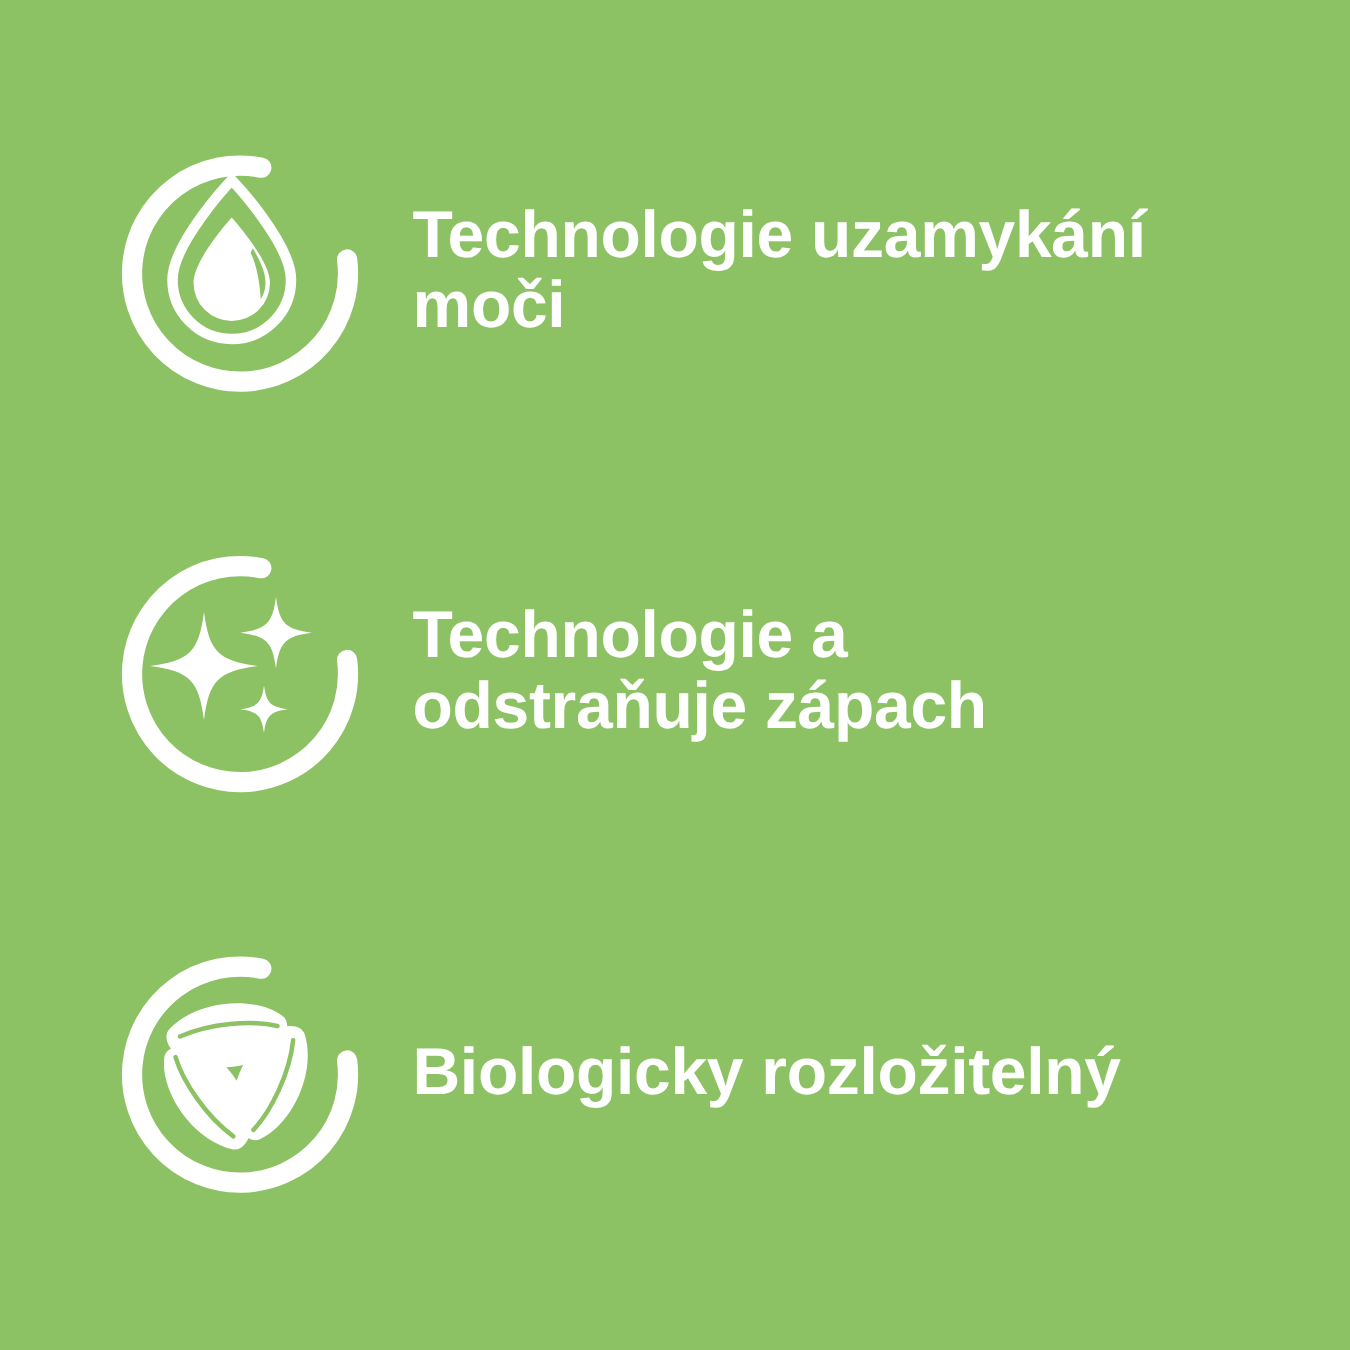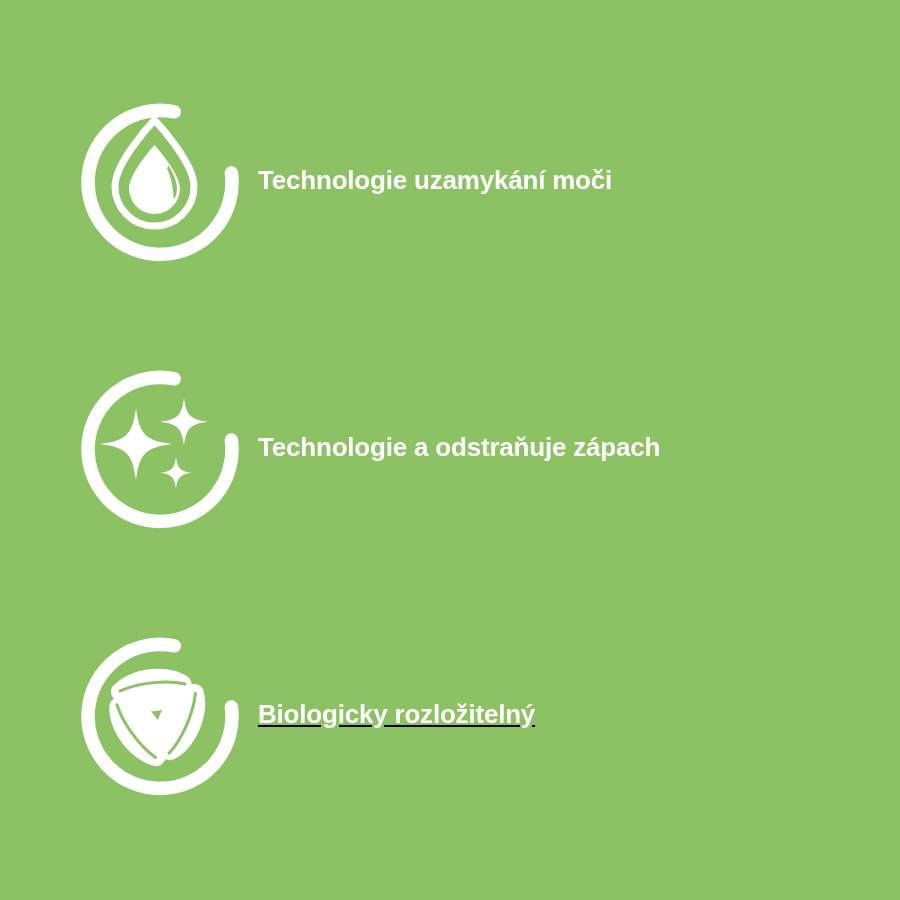--- a/index.html
+++ b/index.html
@@ -34,40 +34,39 @@
   .feature-row {
     display: flex;
     align-items: center;
     height: 170px;
     margin-bottom: 97px;
     padding-left: 72px;
     box-sizing: border-box;
   }
   .feature-row:last-child {
     margin-bottom: 0;
-    text-decoration: underline;
   }
   .feature-icon {
     flex: 0 0 auto;
     width: 170px;
     height: 170px;
     display: block;
   }
   .feature-icon svg {
     display: block;
     width: 170px;
     height: 170px;
   }
   .feature-text {
     flex: 1 1 auto;
-    margin-left: 16px;
+    margin-left: 33px;
     color: #ffffff;
     font-family: "Liberation Sans", sans-serif;
     font-weight: bold;
-    font-size: 26px;
+    font-size: 44px;
     line-height: 47px;
     letter-spacing: -0.2px;
     max-width: 520px;
     white-space: pre-line;
   }
 </style>
 </head>
 <body>
 
 <div id="poster">

